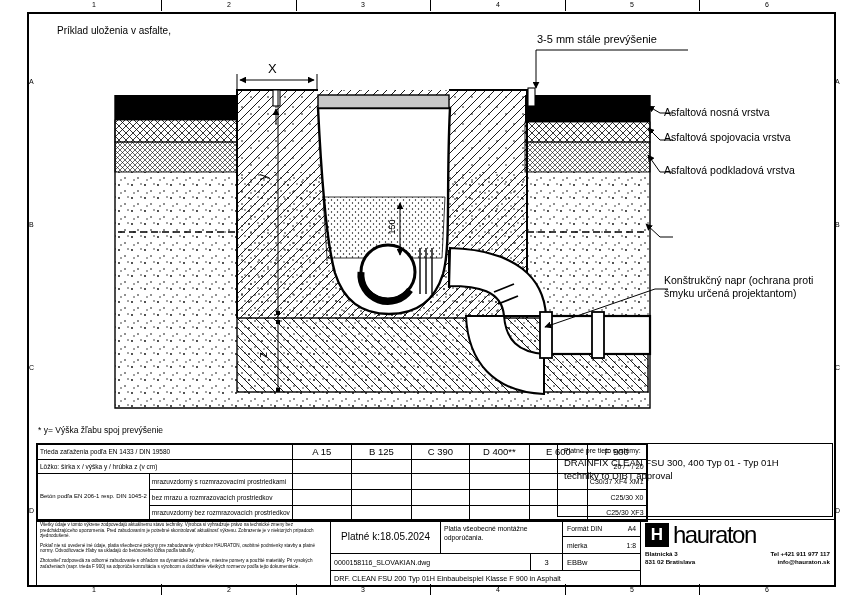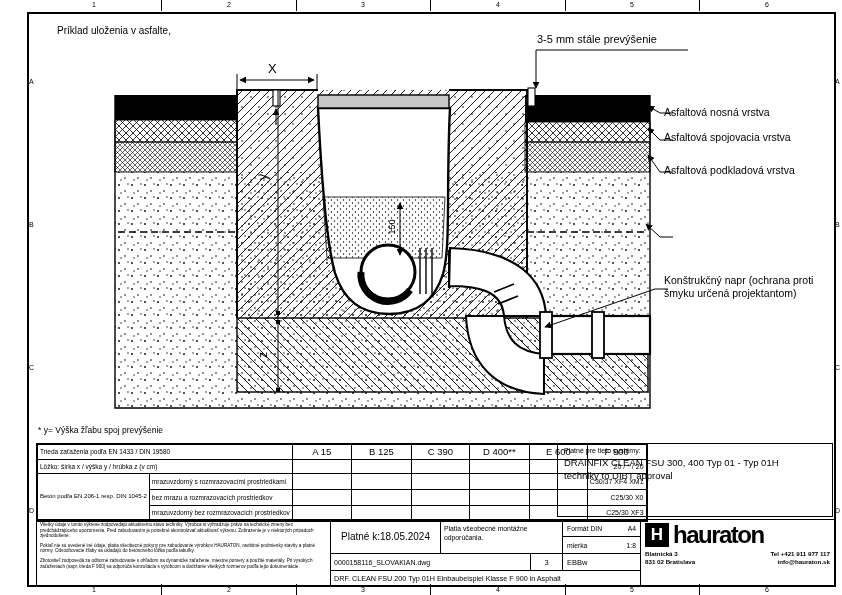--- a/index.html
+++ b/index.html
@@ -40,21 +40,21 @@
   #tb-format{left:526px;top:0;width:78px;height:17px;font-size:6.8px;display:flex;align-items:center;justify-content:space-between;padding:0 4px;}
   #tb-scale{left:526px;top:17px;width:78px;height:17px;font-size:6.8px;display:flex;align-items:center;justify-content:space-between;padding:0 4px;}
   #tb-file{left:294px;top:34px;width:200px;height:17px;font-size:7px;display:flex;align-items:center;padding:0 3px;}
   #tb-sheet{left:494px;top:34px;width:32px;height:17px;font-size:7.5px;display:flex;align-items:center;justify-content:center;}
   #tb-author{left:526px;top:34px;width:78px;height:17px;font-size:7.5px;display:flex;align-items:center;padding:0 4px;}
   #tb-title{left:294px;top:51px;width:310px;height:14px;font-size:7.2px;display:flex;align-items:center;padding:0 3px;border-bottom:none;}
   #tb-logo{left:604px;top:0;width:193px;height:65px;border-right:none;border-bottom:none;padding:3px 4px;}
   #logo-row{display:flex;align-items:center;gap:4px;}
   #logo-mark{width:24px;height:24px;background:#000;color:#fff;font-weight:bold;font-size:17px;
              display:flex;align-items:center;justify-content:center;}
-  #logo-word{font-size:24px;font-weight:bold;letter-spacing:-1.5px;line-height:24px;}
+  #logo-word{font-size:24px;font-weight:normal;letter-spacing:-1.5px;line-height:24px;}
   #addr-row{display:flex;justify-content:space-between;margin-top:3px;font-size:6.2px;line-height:7.5px;font-weight:bold;}
 </style>
 </head>
 <body>
 
 <div id="sheet">
 
   <div id="frame"></div>
 
   <span class="frame-num" style="left:84px;top:1px">1</span>

